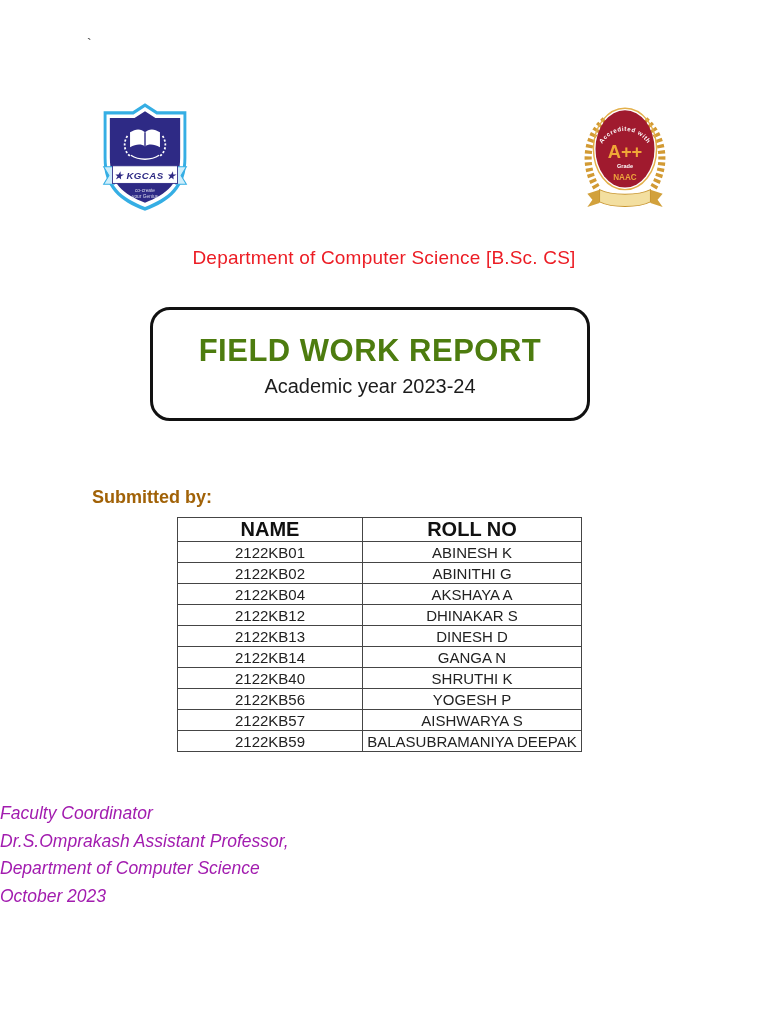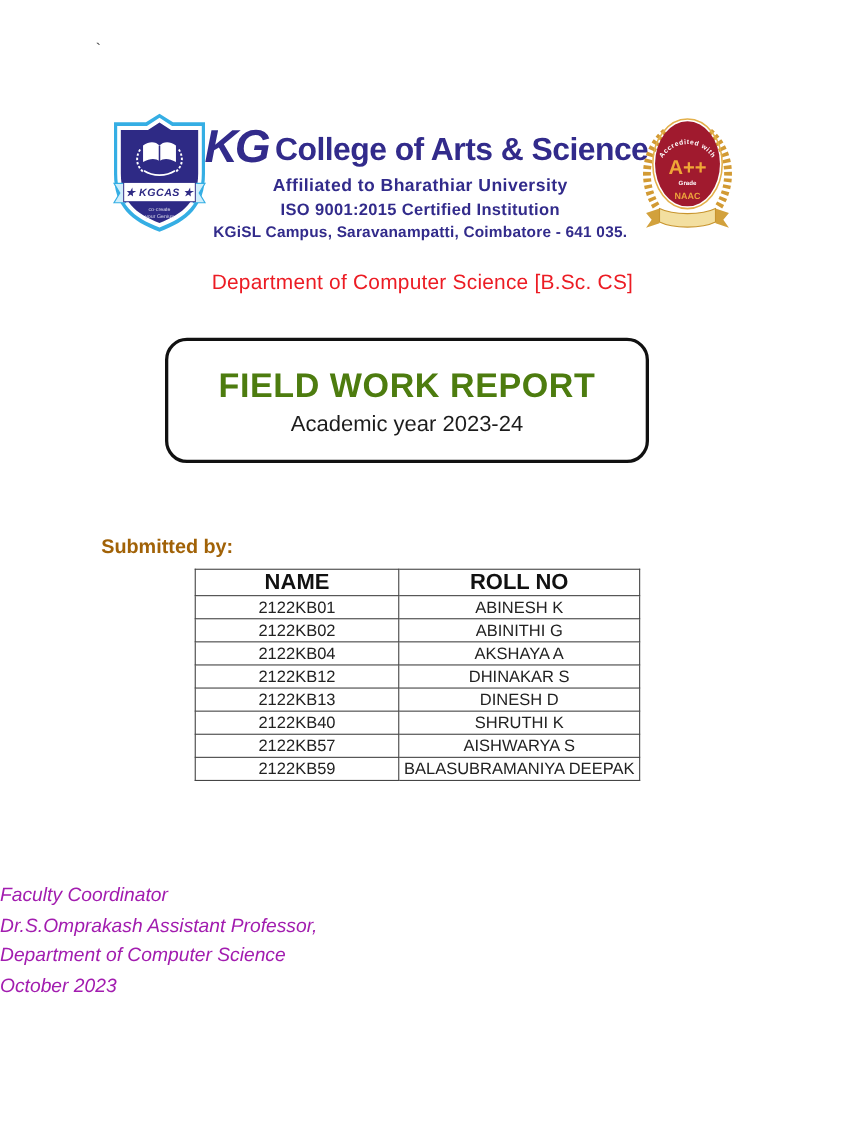--- a/index.html
+++ b/index.html
@@ -71,28 +71,20 @@
 
     <polygon points="3,73 15,73 15,93 3,93 9,83" fill="#cfeefb" stroke="#35aee4" stroke-width="1.2"></polygon>
     <polygon points="97,73 85,73 85,93 97,93 91,83" fill="#cfeefb" stroke="#35aee4" stroke-width="1.2"></polygon>
     <rect x="13" y="72" width="74" height="20" fill="#ffffff" stroke="#2e2a85" stroke-width="1"></rect>
     <text x="50" y="86.5" text-anchor="middle" font-size="11" font-weight="bold" font-style="italic" fill="#2e2a85" letter-spacing="0.5">★ KGCAS ★</text>
 
     <text x="50" y="102" text-anchor="middle" font-size="5.5" fill="#d9d9ea">co-create</text>
     <text x="50" y="109" text-anchor="middle" font-size="5.5" fill="#d9d9ea">your Genius</text>
   </svg>
 
-  <div class="header-text">
-    <div class="college-name">
-      <span class="kg-mark">KG</span><span>College of Arts &amp; Science</span>
-    </div>
-    <div class="affiliation">Affiliated to Bharathiar University</div>
-    <div class="certification">ISO 9001:2015 Certified Institution</div>
-    <div class="address">KGiSL Campus, Saravanampatti, Coimbatore - 641 035.</div>
-  </div>
 
   <svg class="naac-badge" viewBox="0 0 90 112">
     <path d="M17 90 C4 69 6 40 26 23" stroke="#d29a33" stroke-width="7" fill="none" stroke-dasharray="3.2 2.6"></path>
     <path d="M73 90 C86 69 84 40 64 23" stroke="#d29a33" stroke-width="7" fill="none" stroke-dasharray="3.2 2.6"></path>
     <ellipse cx="45" cy="52" rx="31" ry="40" fill="none" stroke="#e3b04b" stroke-width="1.4"></ellipse>
     <ellipse cx="45" cy="52" rx="29" ry="38" fill="#a01a2e"></ellipse>
     <defs>
       <path id="nc-arc" d="M21 50 A 27 29 0 0 1 69 50" fill="none"></path>
     </defs>
     <text font-size="6" font-weight="bold" fill="#ffffff" letter-spacing="0.6">
@@ -137,22 +129,30 @@
       </tr>
       <tr>
         <td>2122KB12</td>
         <td>DHINAKAR S</td>
       </tr>
       <tr>
         <td>2122KB13</td>
         <td>DINESH D</td>
       </tr>
       <tr>
+        <td>2122KB14</td>
+        <td>GANGA N</td>
+      </tr>
+      <tr>
         <td>2122KB40</td>
         <td>SHRUTHI K</td>
+      </tr>
+      <tr>
+        <td>2122KB56</td>
+        <td>YOGESH P</td>
       </tr>
       <tr>
         <td>2122KB57</td>
         <td>AISHWARYA S</td>
       </tr>
       <tr>
         <td>2122KB59</td>
         <td>BALASUBRAMANIYA DEEPAK</td>
       </tr>
     </tbody>

